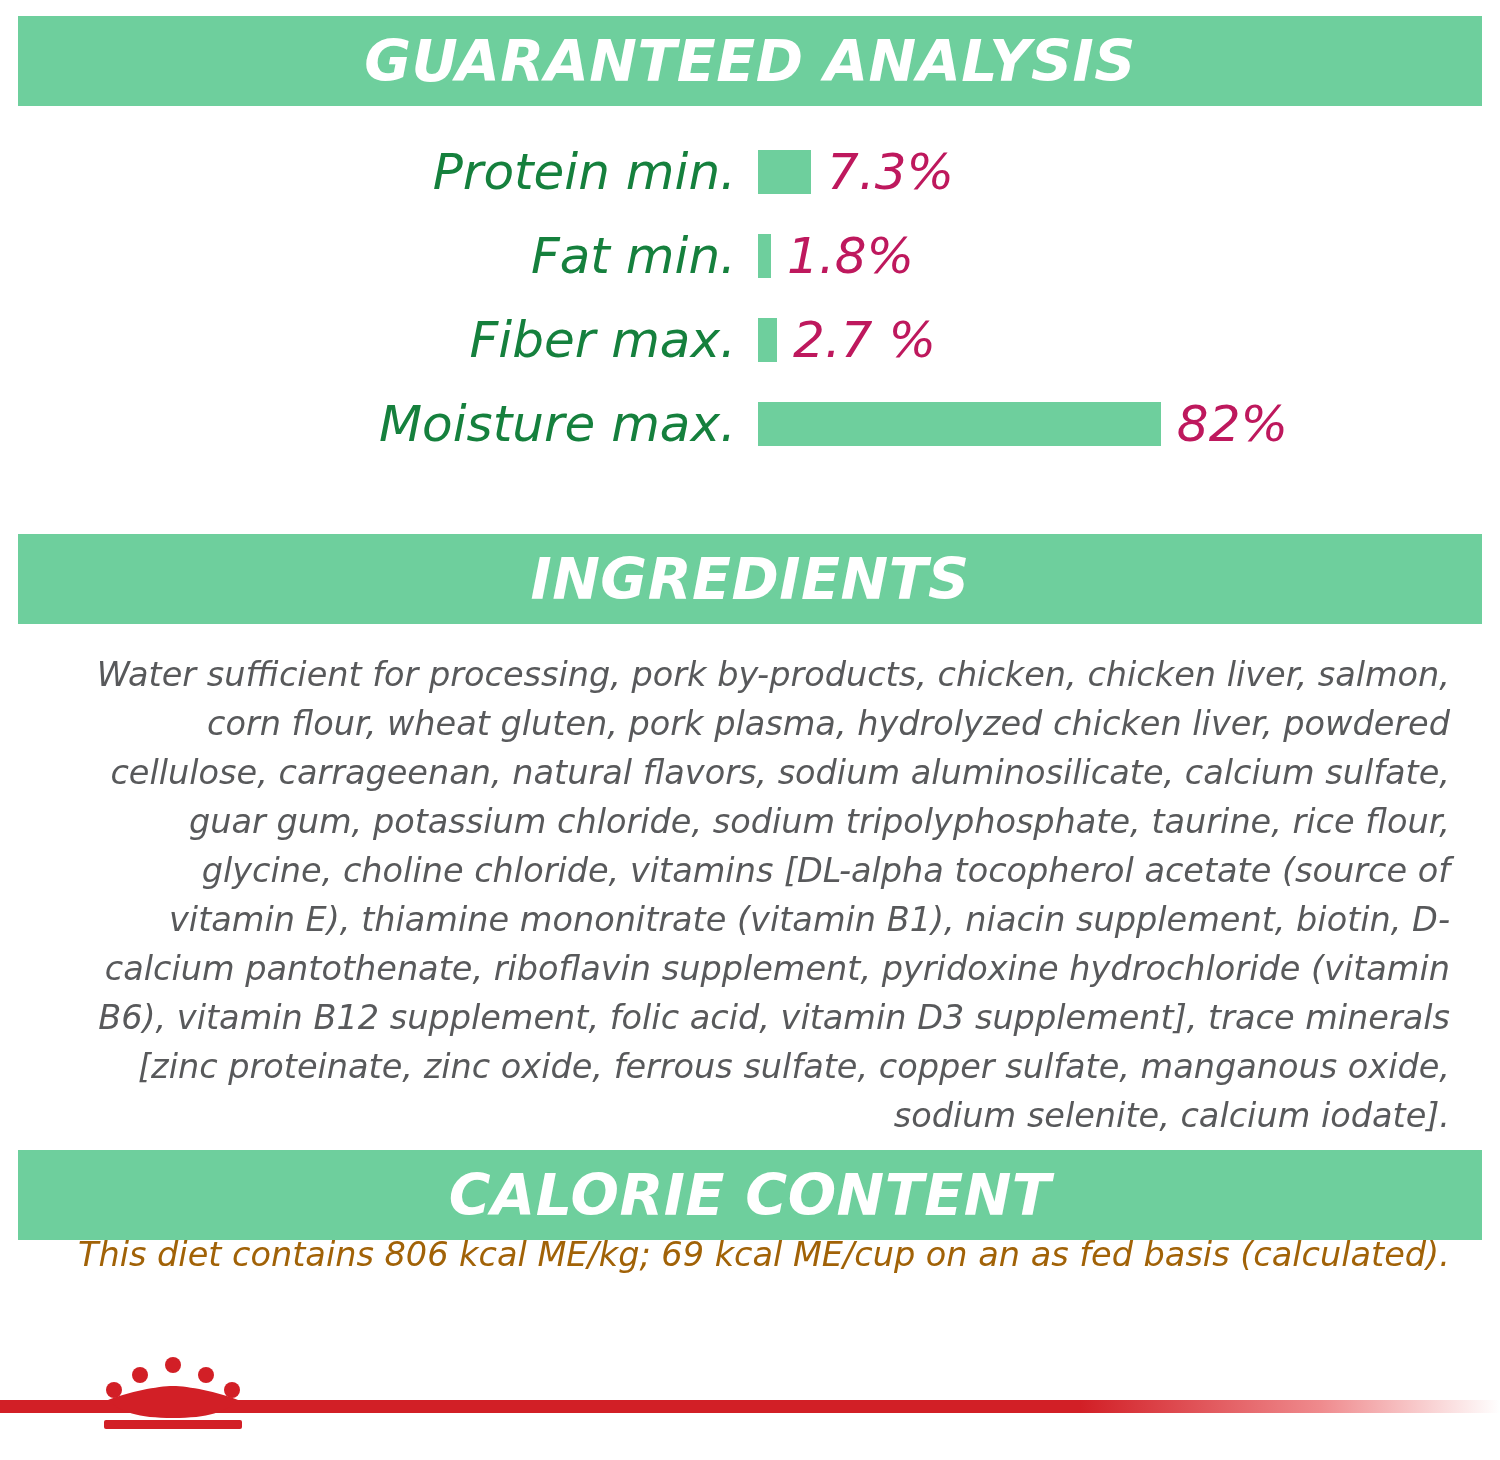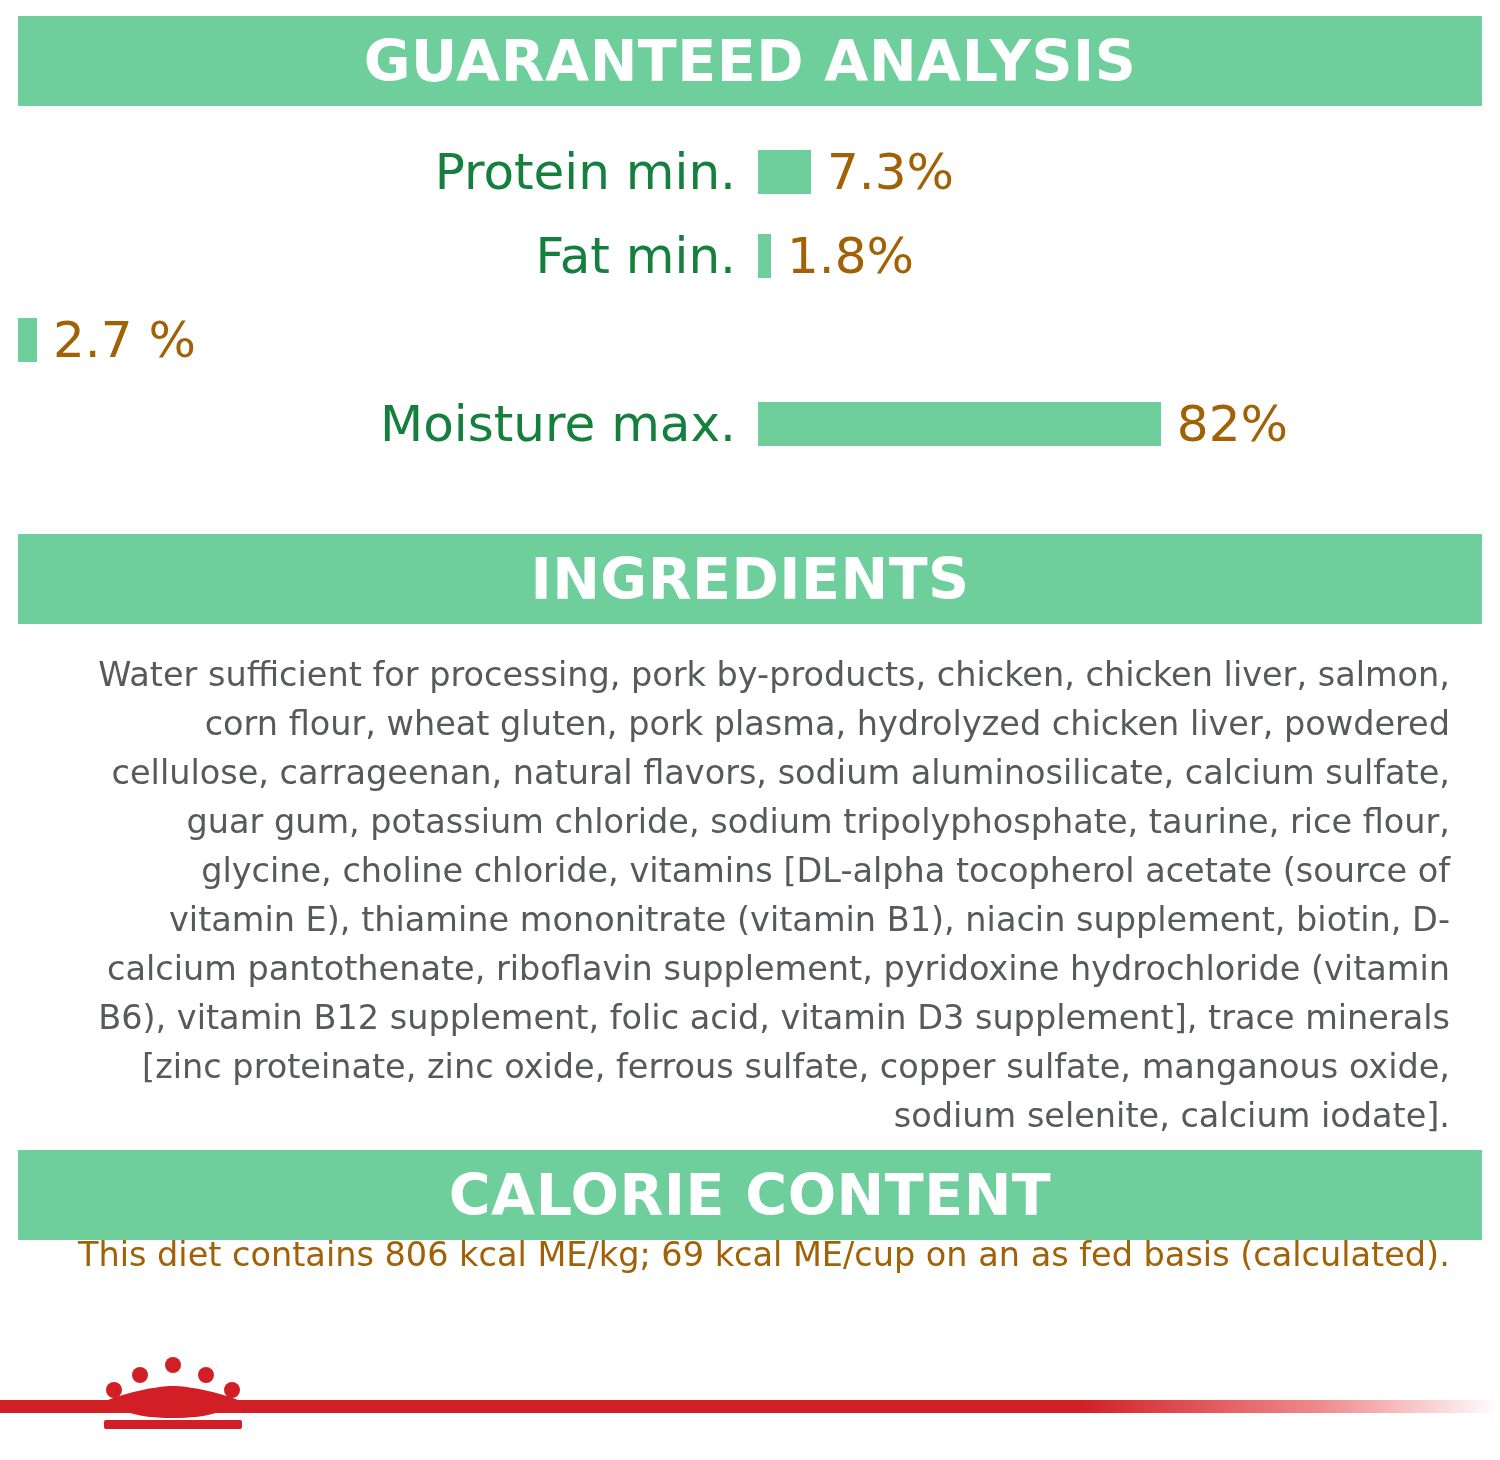--- a/index.html
+++ b/index.html
@@ -14,20 +14,21 @@
     color: #58595b;
     position: relative;
     overflow: hidden;
   }
 
   .page {
     position: relative;
     width: 1364px;
     height: 1460px;
     background: #ffffff;
+    font-style: italic;
   }
 
   
   .section-bar {
     background: #6ecf9d;
     color: #ffffff;
     text-align: center;
     font-weight: 700;
     letter-spacing: 0.5px;
     display: flex;
@@ -86,21 +87,21 @@
     display: flex;
     align-items: center;
   }
   .analysis-bar {
     height: 44px;
     background: #6ecf9d;
     display: block;
   }
   .analysis-value {
     font-size: 50px;
-    color: #a16207;
+    color: #be185d;
     white-space: nowrap;
     padding-left: 16px;
   }
 
   
   .ingredients-text {
     position: absolute;
     left: 78px;
     top: 650px;
     width: 1372px;
@@ -162,20 +163,21 @@
 
     <div class="analysis-row">
       <div class="analysis-label">Fat min.</div>
       <div class="analysis-bar-wrap">
         <span class="analysis-bar" style="width:13px;"></span>
         <span class="analysis-value">1.8%</span>
       </div>
     </div>
 
     <div class="analysis-row">
+      <div class="analysis-label">Fiber max.</div>
       <div class="analysis-bar-wrap">
         <span class="analysis-bar" style="width:19px;"></span>
         <span class="analysis-value">2.7 %</span>
       </div>
     </div>
 
     <div class="analysis-row">
       <div class="analysis-label">Moisture max.</div>
       <div class="analysis-bar-wrap">
         <span class="analysis-bar" style="width:528px;"></span>

